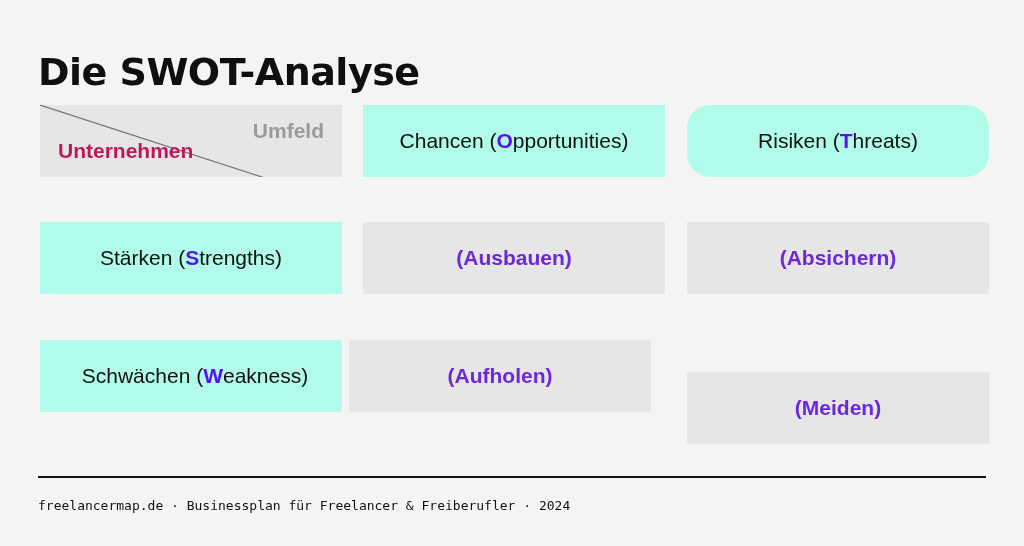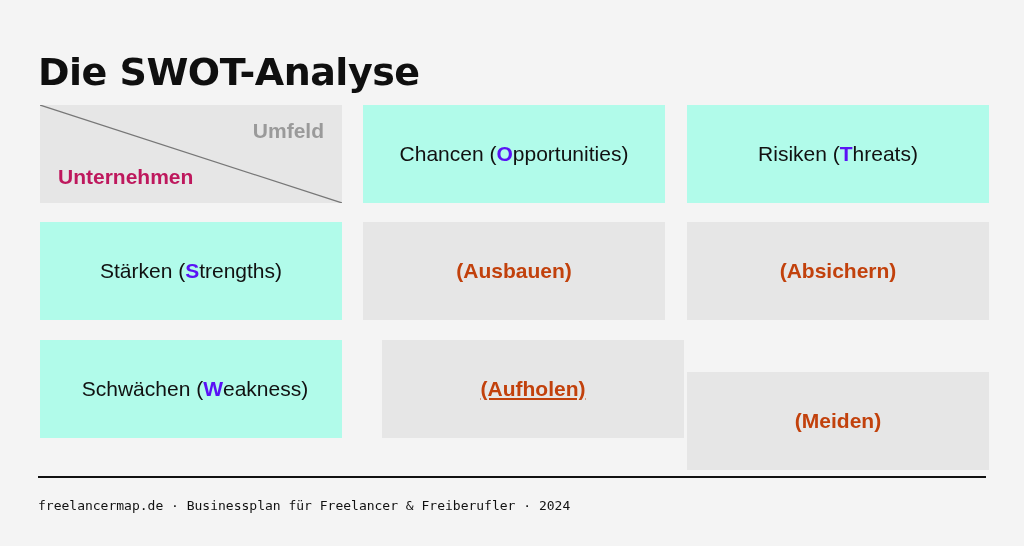--- a/index.html
+++ b/index.html
@@ -7,26 +7,26 @@
     width: 1024px; height: 546px; background: #f4f4f4;
     font-family: "Liberation Sans", sans-serif; position: relative; overflow: hidden;
   }
   .title {
     position: absolute; left: 38px; top: 30px;
     font-size: 38px; font-weight: 700; color: #0f0f0f; letter-spacing: -0.5px;
     font-family: "DejaVu Sans", sans-serif;
     margin-top: 20px;
   }
   .cell {
-    position: absolute; width: 302px; height: 98px;
+    position: absolute; width: 302px; height: 72px;
     display: flex; align-items: center; justify-content: center;
     font-size: 21px; box-sizing: border-box;
   }
   .mint { background: #b1fbea; color: #111; font-weight: 500; }
-  .grey { background: #e6e6e6; color: #c2410c; font-weight: 700; }
+  .grey { background: #e6e6e6; color: #6d28d9; font-weight: 700; }
   .accent { color: #5a12f5; font-weight: 700; }
   .corner { background: #e6e6e6; overflow: hidden; }
   .corner svg { position: absolute; left: 0; top: 0; }
   .corner .top-label { position: absolute; right: 18px; top: 14px; color: #9a9a9a; font-weight: 700; font-size: 21px; }
   .corner .bottom-label { position: absolute; left: 18px; bottom: 14px; color: #be185d; font-weight: 700; font-size: 21px; }
   .rule { position: absolute; left: 38px; top: 476px; width: 948px; height: 2px; background: #111; }
   .footer {
     position: absolute; left: 38px; top: 498px;
     font-family: "DejaVu Sans Mono", monospace; font-size: 13px; color: #111;
   }
@@ -42,36 +42,36 @@
   </svg>
   <span class="top-label">Umfeld</span>
   <span class="bottom-label">Unternehmen</span>
 </div>
 
 <div class="cell mint" style="left:363px;top:105px;">
   <span>Chancen (</span>
     <span class="accent">O</span>
     <span>pportunities)</span>
 </div>
-<div class="cell mint" style="left:687px;top:105px;">
+<div class="cell mint" style="left:687px;top:105px;border-radius:23px;">
   <span>Risiken (</span>
     <span class="accent">T</span>
     <span>hreats)</span>
 </div>
 
 <div class="cell mint" style="left:40px;top:222px;text-align:right;">
   <span>Stärken (</span>
     <span class="accent">S</span>
     <span>trengths)</span>
 </div>
 <div class="cell grey" style="left:363px;top:222px;">(Ausbauen)</div>
 <div class="cell grey" style="left:687px;top:222px;">(Absichern)</div>
 
 <div class="cell mint" style="left:40px;top:340px;padding-left:8px;">
   <span>Schwächen (</span>
     <span class="accent">W</span>
     <span>eakness)</span>
 </div>
-<div class="cell grey" style="left:382px;top:340px;text-decoration:underline;">(Aufholen)</div>
+<div class="cell grey" style="left:349px;top:340px;">(Aufholen)</div>
 <div class="cell grey" style="left:687px;top:340px;margin-top:32px;">(Meiden)</div>
 
 <div class="rule"></div>
 <div class="footer">freelancermap.de · Businessplan für Freelancer &amp; Freiberufler · 2024</div>
 
 </body></html>

